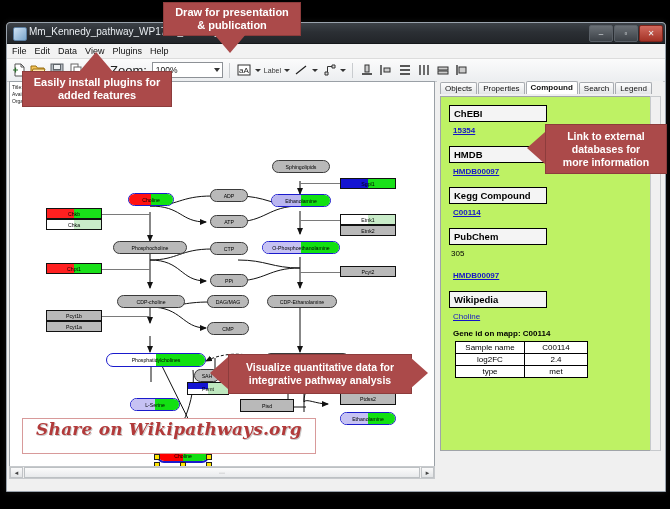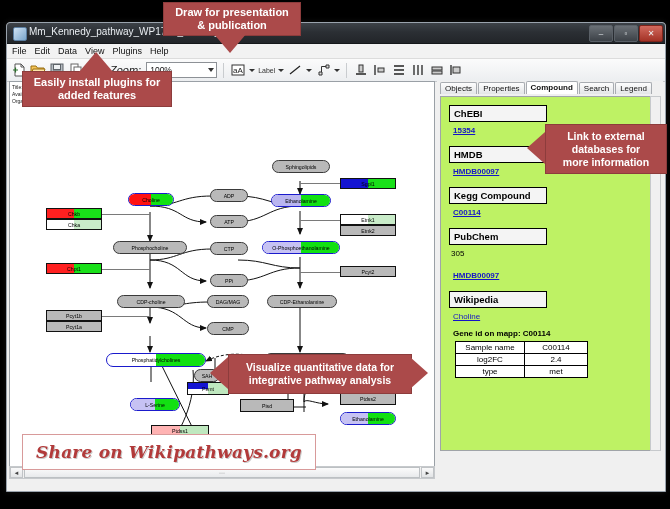--- a/index.html
+++ b/index.html
@@ -26,21 +26,21 @@
   
   .menubar{height:14px;background:#f2f2f2;border-bottom:1px solid #dcdcdc;
            display:flex;align-items:center;padding-left:5px;gap:8px;}
   .menubar span{font-size:9px;color:#111;}
 
   
   .toolbar{height:22px;background:linear-gradient(180deg,#fbfbfb,#eceef0);
            border-bottom:1px solid #c7cacd;display:flex;align-items:center;padding-left:4px;gap:3px;}
   .tbi{width:16px;height:16px;position:relative;display:inline-block;}
   .sep{width:1px;height:15px;background:#c9cccf;margin:0 3px;}
-  .zoomlbl{font-size:11px;color:#222;margin-left:4px;margin-right:2px;font-style:italic;}
+  .zoomlbl{font-size:13px;color:#222;margin-left:4px;margin-right:2px;}
   .combo{height:14px;border:1px solid #8d9196;background:#fff;display:flex;align-items:center;
          justify-content:space-between;padding:0 2px 0 3px;font-size:8.5px;color:#111;}
   .combo .arr{width:0;height:0;border-left:3px solid transparent;border-right:3px solid transparent;
               border-top:4px solid #333;margin-left:3px;}
   .tbtxt{font-size:7px;color:#333;}
   .mini-arr{width:0;height:0;border-left:3px solid transparent;border-right:3px solid transparent;
             border-top:3px solid #333;}
 
   
   .content{position:absolute;left:0;top:56px;right:0;bottom:0;}
@@ -112,21 +112,21 @@
   .arrow{position:absolute;z-index:30;width:0;height:0;}
   .arr-down{border-left:17px solid transparent;border-right:17px solid transparent;
             border-top:20px solid #ab4a4a;}
   .arr-up{border-left:17px solid transparent;border-right:17px solid transparent;
           border-bottom:20px solid #ab4a4a;}
   .arr-left{border-top:16px solid transparent;border-bottom:16px solid transparent;
             border-right:18px solid #ab4a4a;}
   .arr-right{border-top:16px solid transparent;border-bottom:16px solid transparent;
              border-left:18px solid #ab4a4a;}
   .share{position:absolute;z-index:30;border:1px solid #d89a9a;background:#fff;
-         display:flex;align-items:center;justify-content:center;margin-top:16px;}
+         display:flex;align-items:flex-start;justify-content:center;}
   .share span{font-family:"DejaVu Serif",serif;font-style:italic;font-weight:bold;
               font-size:17px;color:#b23a3a;letter-spacing:.2px;
               text-shadow:1px 1px 0 rgba(150,150,150,.5);}
 </style>
 </head>
 <body>
 
 <div id="root">
 
   <div class="win">

